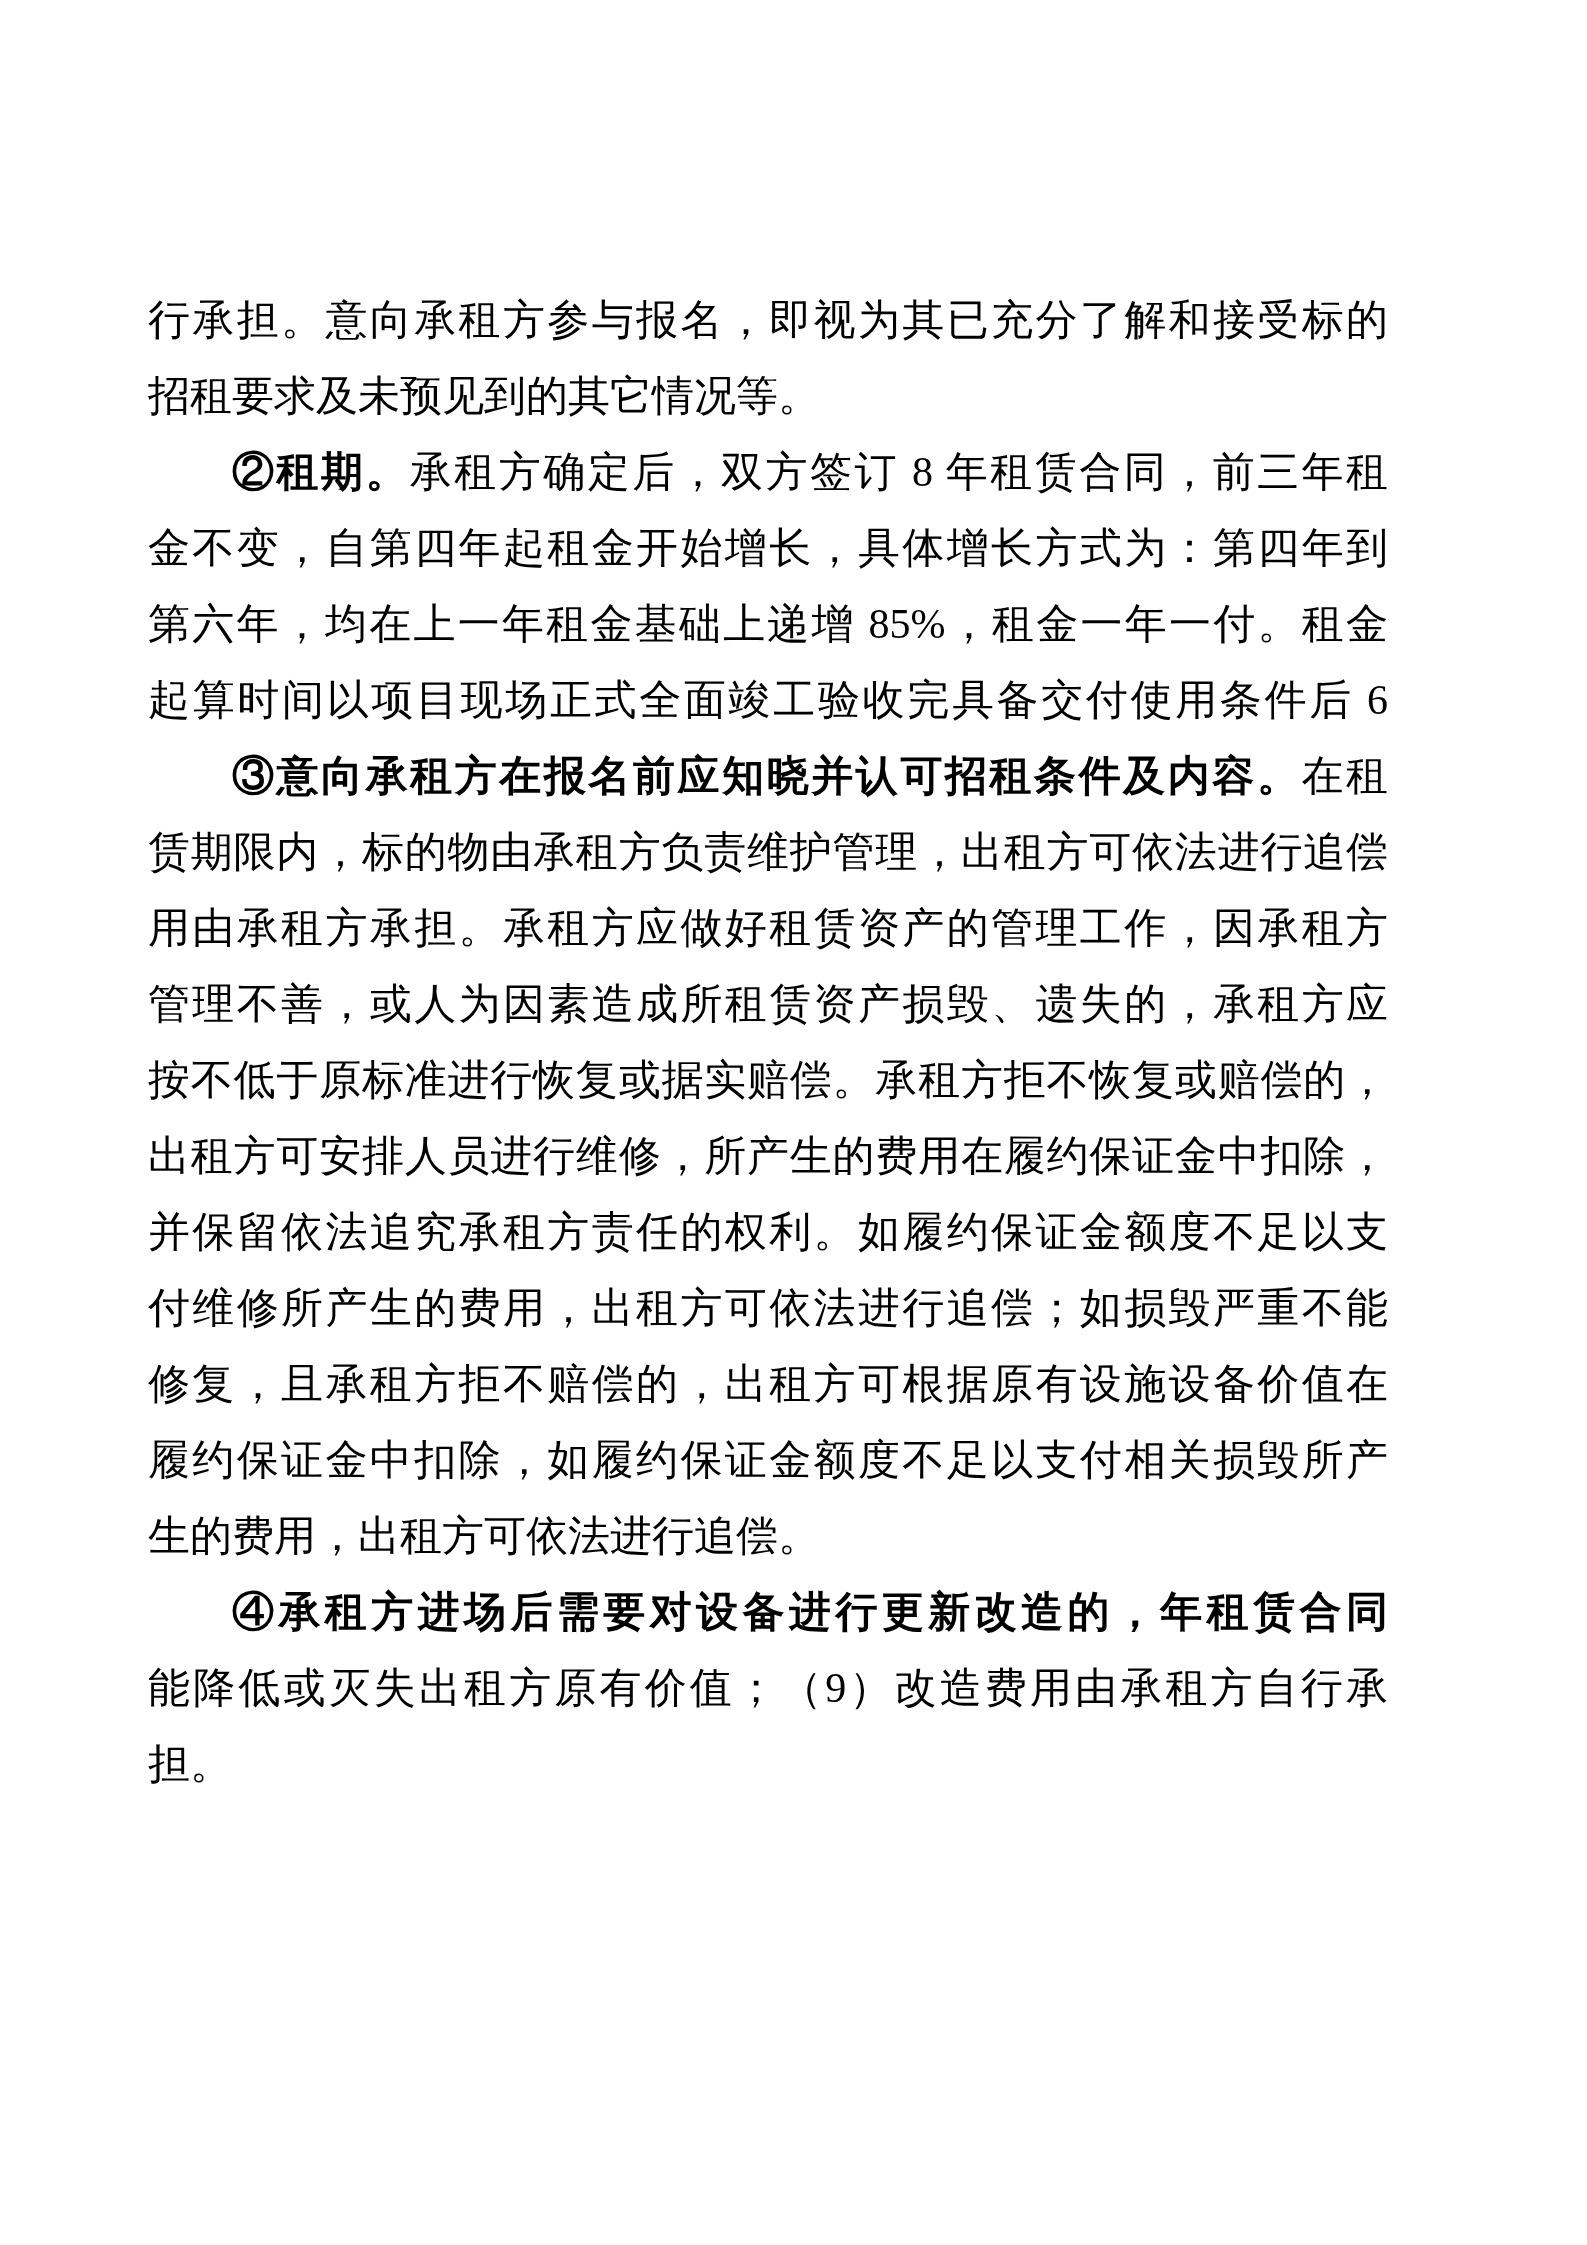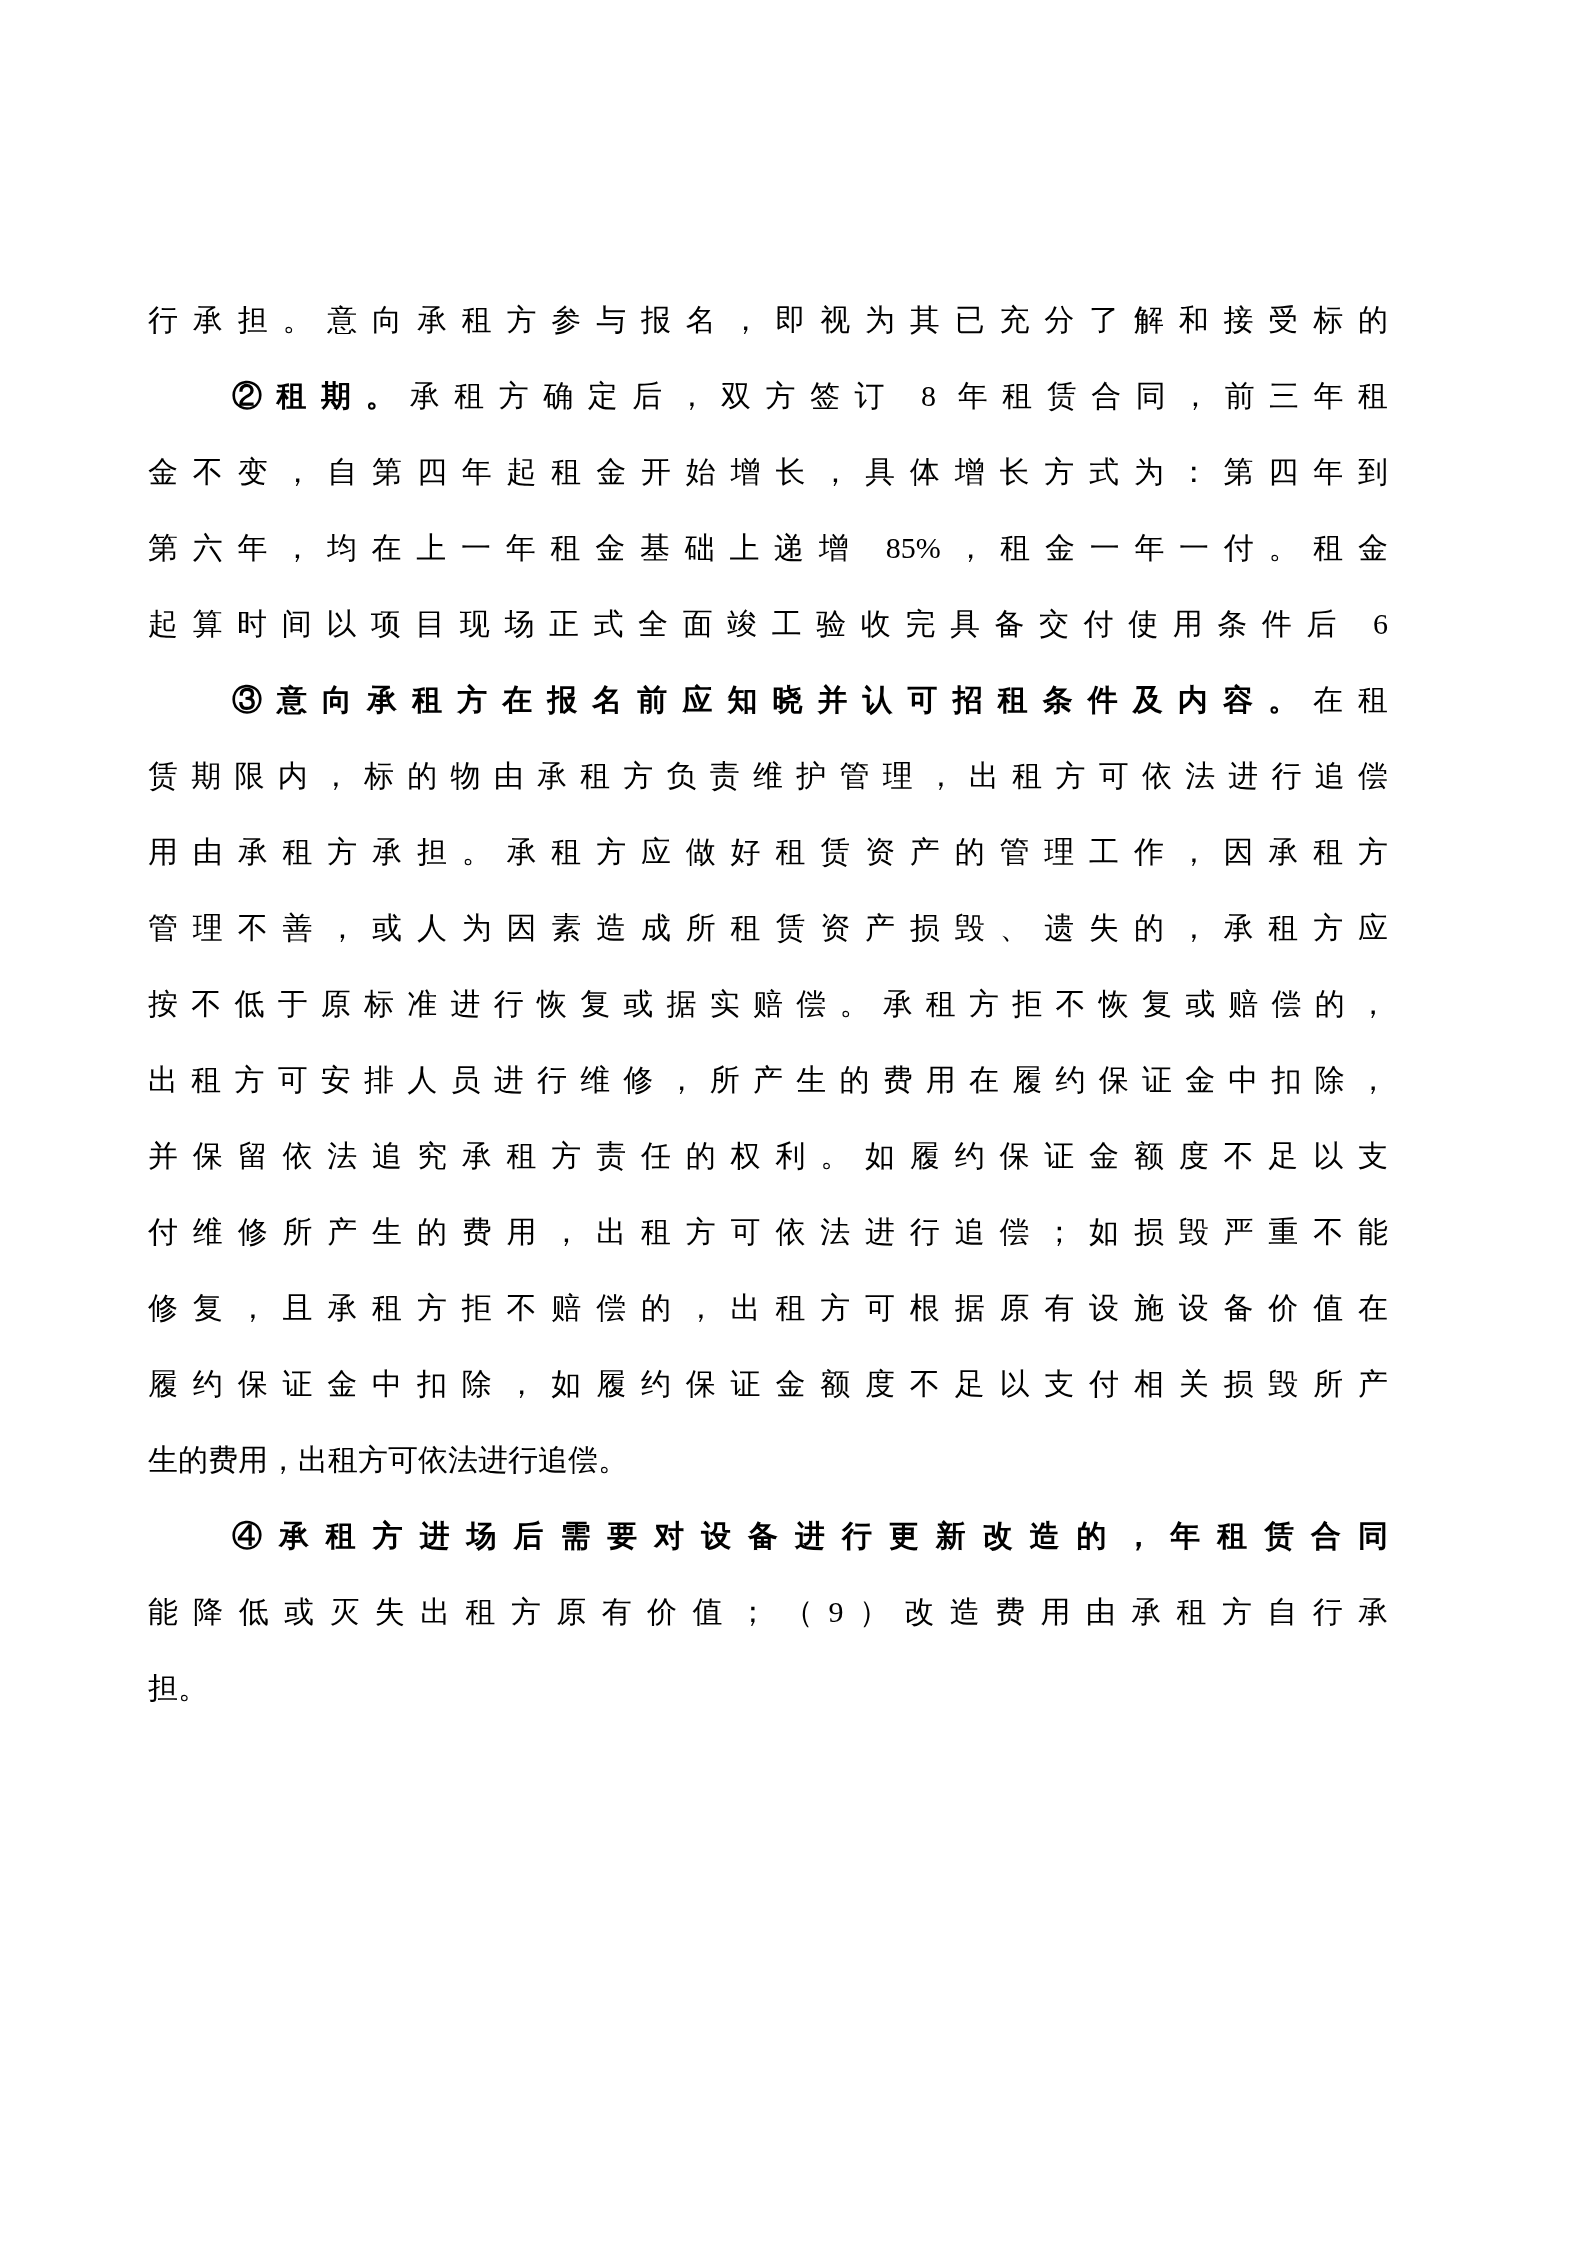--- a/index.html
+++ b/index.html
@@ -14,21 +14,21 @@
     background: #ffffff;
     color: #000000;
     overflow: hidden;
   }
   .text-block {
     position: absolute;
     left: 148px;
     top: 282px;
     width: 1240px;
     font-family: "Liberation Serif", "DejaVu Serif", serif;
-    font-size: 30px;
+    font-size: 42px;
     line-height: 76px;
     color: #000000;
   }
   .line {
     height: 76px;
     text-align: justify;
     text-align-last: justify;
     overflow: hidden;
   }
   .line.last {
@@ -43,20 +43,21 @@
   }
 </style>
 </head>
 <body>
 
 <div class="page">
   <div class="text-block">
 
     <div class="line"><span>行承担。意向承租方参与报名，即视为其已充分了解和接受标的</span></div>
 
+    <div class="line last"><span>招租要求及未预见到的其它情况等。</span></div>
 
     <div class="line indent"><span class="bold">②租期。</span><span>承租方确定后，双方签订 8 年租赁合同，前三年租</span></div>
 
     <div class="line"><span>金不变，自第四年起租金开始增长，具体增长方式为：第四年到</span></div>
 
     <div class="line"><span>第六年，均在上一年租金基础上递增 85%，租金一年一付。租金</span></div>
 
     <div class="line"><span>起算时间以项目现场正式全面竣工验收完具备交付使用条件后 6</span></div>
 
 

